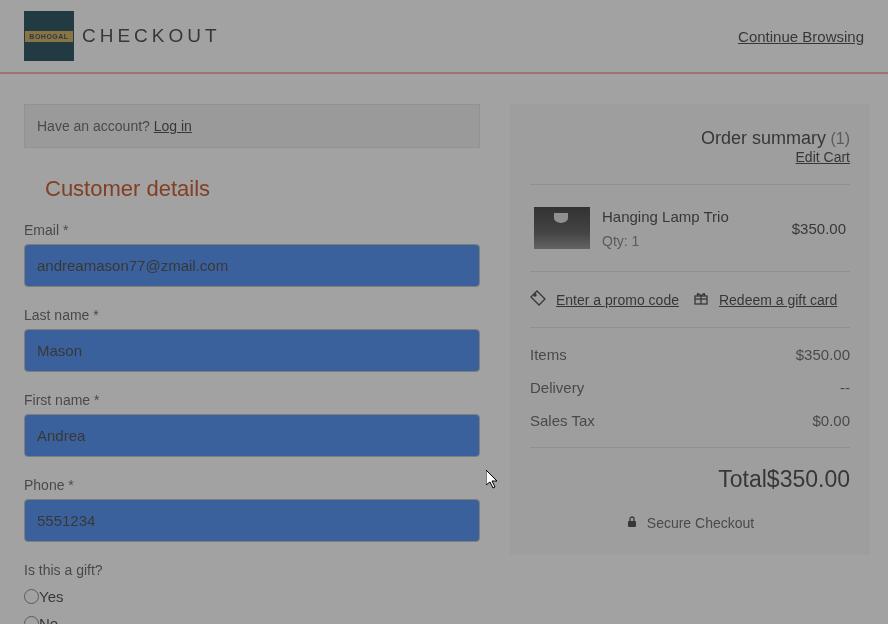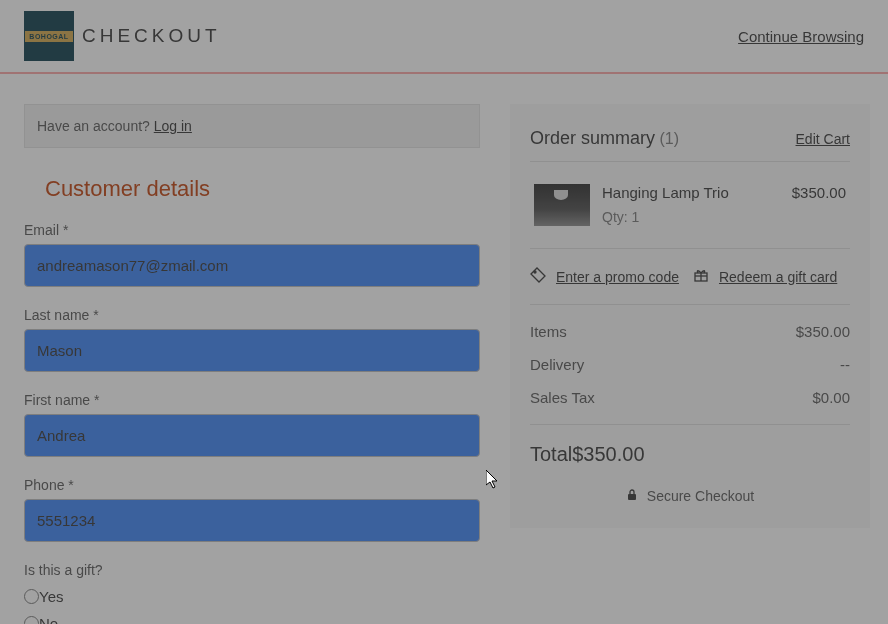--- a/index.html
+++ b/index.html
@@ -129,22 +129,23 @@
     }
     .right-col {
       width: 360px;
       background: #f7f7f7;
       padding: 24px 20px;
       height: fit-content;
     }
     .summary-header {
       display: flex;
       justify-content: space-between;
-      align-items: center;
-      margin-bottom: 12px;
+      align-items: flex-end;
+      margin-bottom: 19px;
+      flex-direction: column;
     }
     .summary-title {
       font-size: 18px;
       color: #333;
       font-weight: 400;
     }
     .summary-count {
       color: #777;
       font-size: 16px;
     }
@@ -156,20 +157,21 @@
     }
     .divider {
       border: none;
       border-top: 1px solid #ddd;
       margin: 0;
     }
     .cart-item {
       display: flex;
       gap: 12px;
       padding: 22px 4px;
+      align-items: center;
     }
     .item-thumb {
       width: 56px;
       height: 42px;
       background: linear-gradient(180deg, #2a2a2a 0%, #4a4a4a 60%, #888 100%);
       position: relative;
       flex-shrink: 0;
     }
     .item-thumb::before {
       content: "";
@@ -221,23 +223,23 @@
       gap: 16px;
     }
     .total-row {
       display: flex;
       justify-content: space-between;
       font-size: 15px;
       color: #555;
     }
     .grand-total {
       display: flex;
-      justify-content: flex-start;
+      justify-content: flex-end;
       padding-top: 18px;
-      font-size: 20px;
+      font-size: 23px;
       color: #333;
     }
     .secure-checkout {
       text-align: center;
       margin-top: 22px;
       font-size: 14px;
       color: #555;
       display: flex;
       align-items: center;
       justify-content: center;

